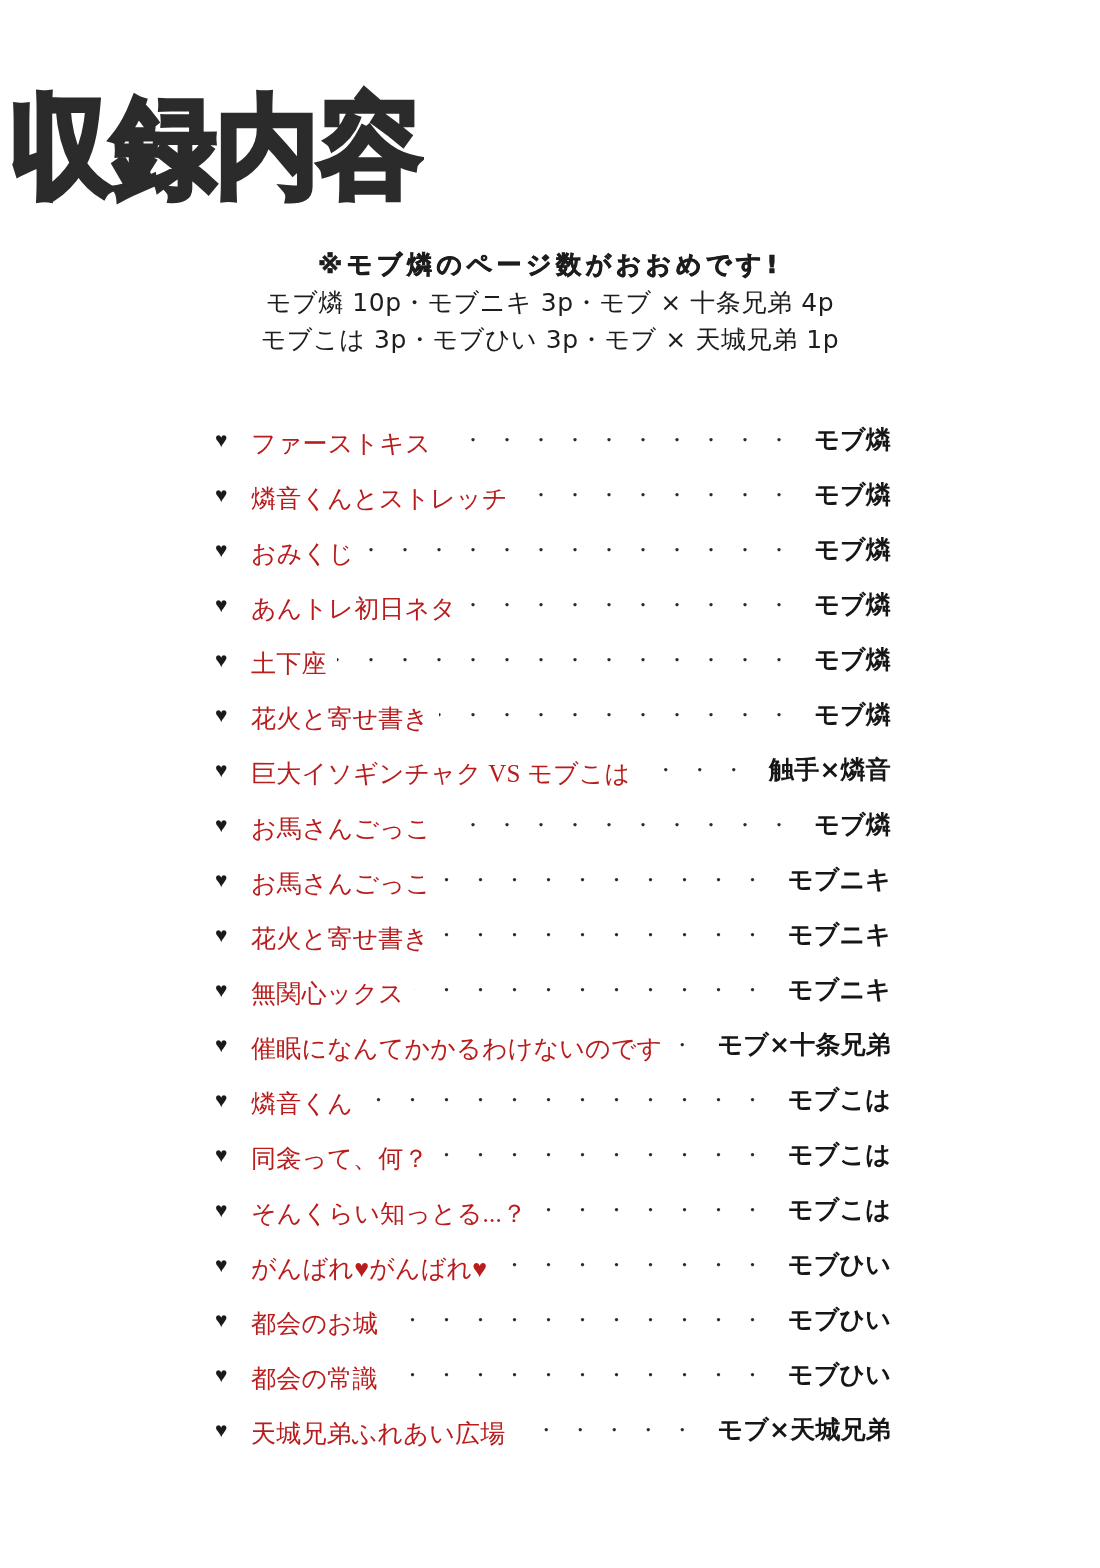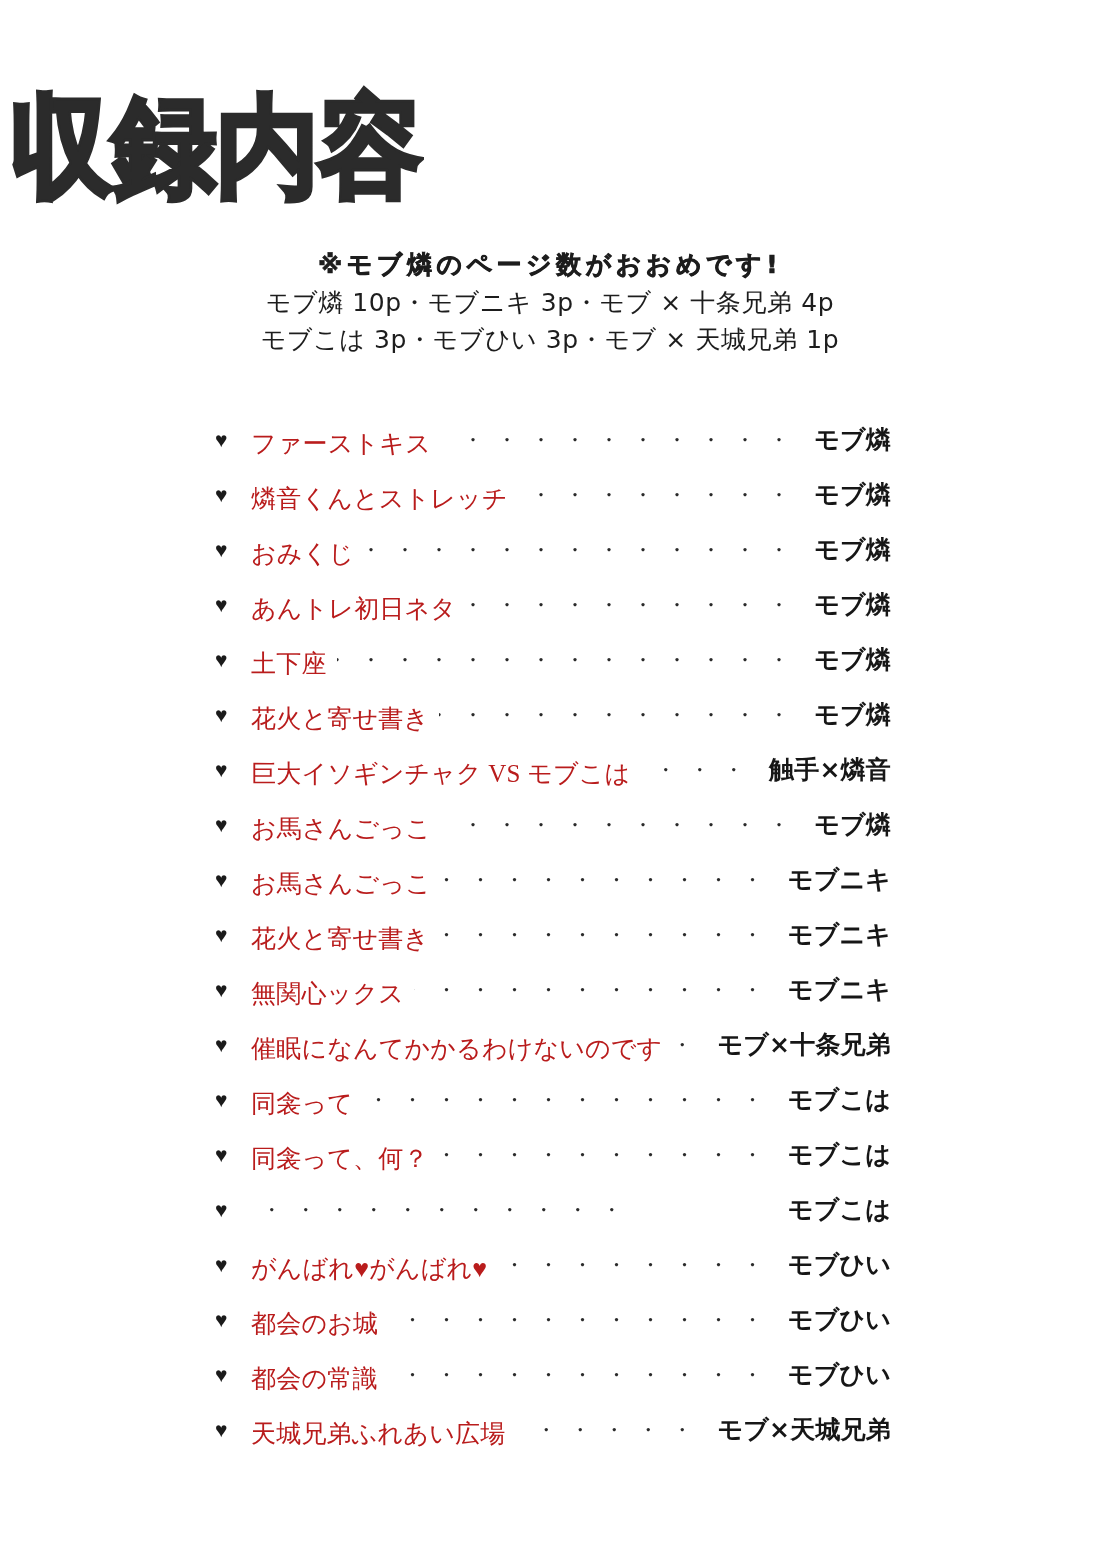--- a/index.html
+++ b/index.html
@@ -201,32 +201,33 @@
       <span class="credit">モブニキ</span>
     </div>
     <div class="toc-row">
       <span class="bullet">♥</span>
       <span class="entry-title">催眠になんてかかるわけないのです</span>
       <span class="leader">・・・</span>
       <span class="credit">モブ×十条兄弟</span>
     </div>
     <div class="toc-row">
       <span class="bullet">♥</span>
-      <span class="entry-title">同衾って</span>
+      <span class="entry-title">燐音くん</span>
       <span class="leader">・・・・・・・・・・・・・・・・</span>
       <span class="credit">モブこは</span>
     </div>
     <div class="toc-row">
       <span class="bullet">♥</span>
       <span class="entry-title">同衾って、何？</span>
       <span class="leader">・・・・・・・・・・・・・・</span>
       <span class="credit">モブこは</span>
     </div>
     <div class="toc-row">
       <span class="bullet">♥</span>
+      <span class="entry-title">そんくらい知っとる...？</span>
       <span class="leader">・・・・・・・・・・・</span>
       <span class="credit">モブこは</span>
     </div>
     <div class="toc-row">
       <span class="bullet">♥</span>
       <span class="entry-title">がんばれ♥がんばれ♥</span>
       <span class="leader">・・・・・・・・・・・・</span>
       <span class="credit">モブひい</span>
     </div>
     <div class="toc-row">

